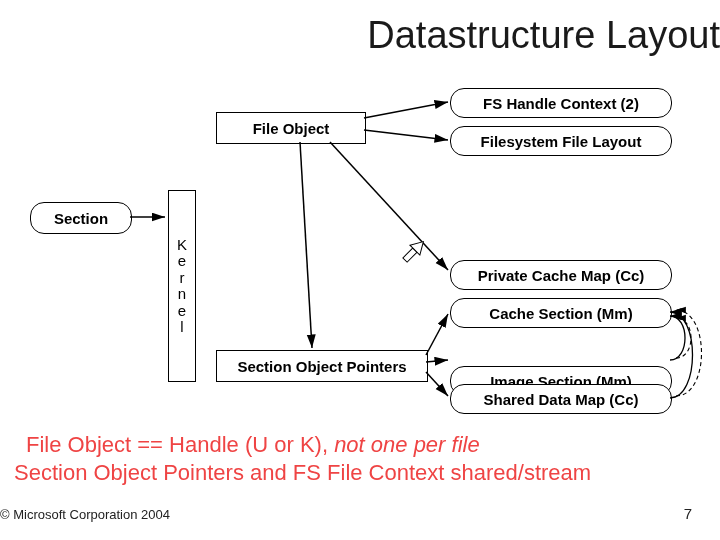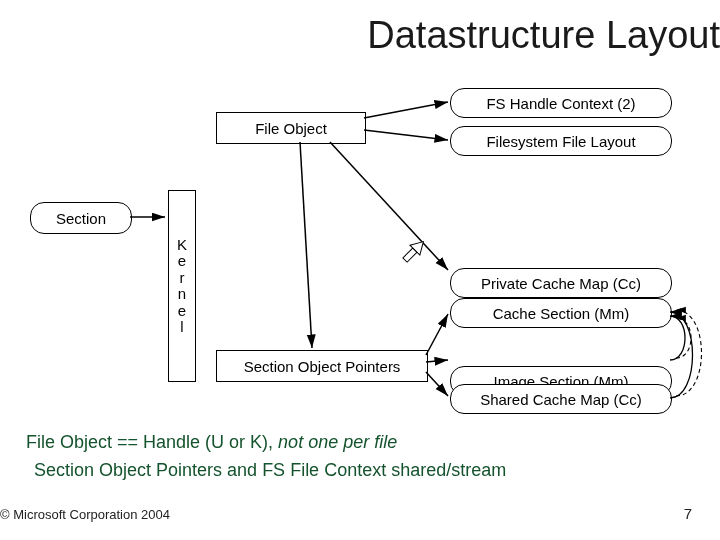--- a/index.html
+++ b/index.html
@@ -23,33 +23,33 @@
     margin-left: 10px;
   }
   .box {
     position: absolute;
     background: white;
     border: 1.5px solid #000;
     display: flex;
     align-items: center;
     justify-content: center;
     font-size: 15px;
-    font-weight: normal;
+    font-weight: bold;
     font-family: Tahoma, Arial, sans-serif;
   }
   .rounded { border-radius: 14px; }
   .vert {
     writing-mode: horizontal-tb;
     text-align: center;
     line-height: 1.1;
   }
   .body-text {
     position: absolute;
-    font-size: 18px;
-    color: #14532d;
+    font-size: 22px;
+    color: #ef4444;
   }
   .italic { font-style: italic; }
   .footer {
     position: absolute;
     bottom: 18px;
     left: 0;
     right: 0;
     text-align: left;
     font-size: 13px;
     color: #222;
@@ -84,29 +84,29 @@
       <div>l</div>
     </span>
 </div>
 
 <div class="box" style="left:216px; top:112px; width:148px; height:30px;">File Object</div>
 
 <div class="box" style="left:216px; top:350px; width:210px; height:30px;">Section Object Pointers</div>
 
 <div class="box rounded" style="left:450px; top:88px; width:220px; height:28px;">FS Handle Context (2)</div>
 <div class="box rounded" style="left:450px; top:126px; width:220px; height:28px;">Filesystem File Layout</div>
-<div class="box rounded" style="left:450px; top:260px; width:220px; height:28px;margin-top:8px;">Private Cache Map (Cc)</div>
+<div class="box rounded" style="left:450px; top:260px; width:220px; height:28px;">Private Cache Map (Cc)</div>
 <div class="box rounded" style="left:450px; top:298px; width:220px; height:28px;">Cache Section (Mm)</div>
 <div class="box rounded" style="left:450px; top:346px; width:220px; height:28px;margin-top:20px;">Image Section (Mm)</div>
-<div class="box rounded" style="left:450px; top:384px; width:220px; height:28px;">Shared Cache Map (Cc)</div>
+<div class="box rounded" style="left:450px; top:384px; width:220px; height:28px;">Shared Data Map (Cc)</div>
 
 <div class="body-text" style="left:26px; top:432px;">
   <span>File Object == Handle (U or K), </span><span class="italic">not one per file</span>
 </div>
-<div class="body-text" style="left:34px; top:460px;text-align:center;">Section Object Pointers and FS File Context shared/stream</div>
+<div class="body-text" style="left:14px; top:460px;text-align:center;">Section Object Pointers and FS File Context shared/stream</div>
 
 <div class="footer">© Microsoft Corporation 2004</div>
 <div class="pagenum">7</div>
 
 <svg class="overlay" width="720" height="540">
   <defs>
     <marker id="ah" markerWidth="10" markerHeight="10" refX="9" refY="3" orient="auto">
       <path d="M0,0 L9,3 L0,6 Z" fill="#000"></path>
     </marker>
     <marker id="ahw" markerWidth="12" markerHeight="12" refX="10" refY="4" orient="auto">

